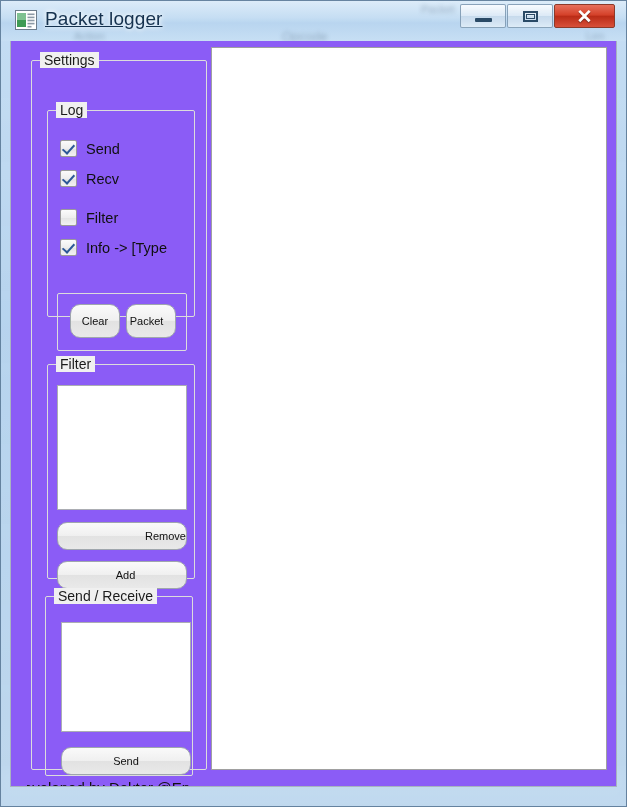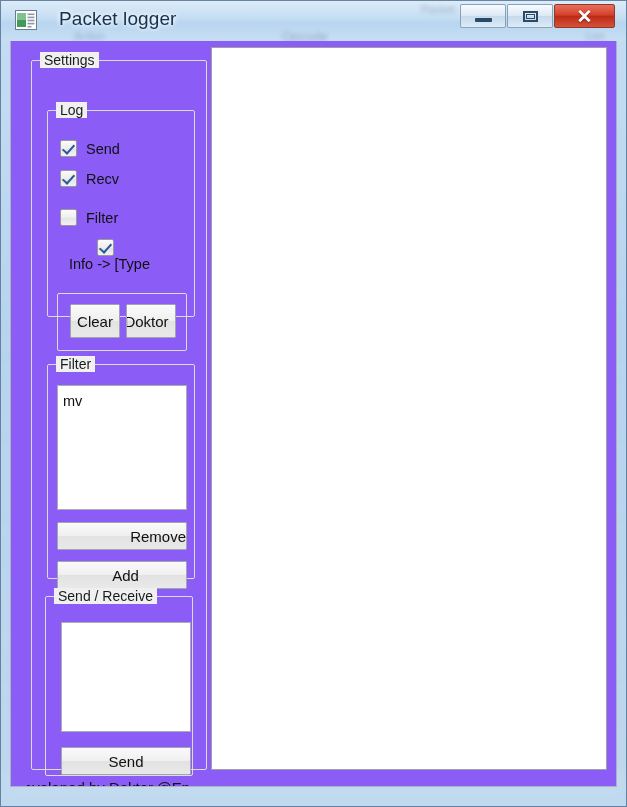--- a/index.html
+++ b/index.html
@@ -81,27 +81,28 @@
   }
   #title-icon {
     position: absolute;
     left: 14px;
     top: 9px;
     width: 22px;
     height: 20px;
   }
   #title-text {
     position: absolute;
-    left: 58px;
+    left: 44px;
     top: 7px;
     font-size: 19px;
     color: #15314e;
     letter-spacing: 0.1px;
     text-shadow: 0 0 4px rgba(255,255,255,0.95), 0 0 7px rgba(255,255,255,0.85);
     white-space: nowrap;
+    text-decoration: underline;
   }
 
   
   .winbtn {
     position: absolute;
     top: 3px;
     height: 24px;
     box-sizing: border-box;
     border: 1px solid rgba(120,148,174,0.85);
     border-radius: 2px;
@@ -227,26 +228,26 @@
     margin-left: 9px;
     font-size: 14.5px;
     color: #101010;
   }
 
   
   .btn {
     position: absolute;
     box-sizing: border-box;
     border: 1px solid #9fa6ad;
-    border-radius: 1px;
+    border-radius: 10px;
     background: linear-gradient(180deg, #fafafa 0%, #f0f0f0 48%, #e2e2e2 50%, #e9e9e9 100%);
     display: flex;
     align-items: center;
     justify-content: center;
-    font-size: 15px;
+    font-size: 11px;
     color: #101010;
     cursor: default;
     overflow: hidden;
     white-space: nowrap;
   }
   #btn-clear  { left: 12px; top: 10px; width: 50px; height: 34px; }
   #btn-bottom { left: 68px; top: 10px; width: 50px; height: 34px; }
   #btn-bottom .lbl { margin-left: -9px; }
   #btn-remove { left: 9px;  top: 157px; width: 130px; height: 28px; justify-content: flex-end; }
   #btn-add    { left: 9px;  top: 196px; width: 130px; height: 28px; padding-left: 7px; }
@@ -356,40 +357,39 @@
         <div class="cbrow" style="top:59px;text-align:center;">
           <span class="cbox checked"></span>
           <span class="cblabel">Recv</span>
         </div>
 
         <div class="cbrow" style="top:98px;">
           <span class="cbox"></span>
           <span class="cblabel">Filter</span>
         </div>
 
-        <div class="cbrow" style="top:128px;flex-direction:column;">
+        <div class="cbrow" style="top:128px;">
           <span class="cbox checked"></span>
           <span class="cblabel">Info -&gt; [Type</span>
         </div>
 
         <div class="groupbox" id="gb-buttons">
           <div class="btn" id="btn-clear">
             <span class="lbl">Clear</span>
           </div>
           <div class="btn" id="btn-bottom">
-            <span class="lbl">Doktor</span>
+            <span class="lbl">Packet</span>
           </div>
         </div>
       </div>
 
       <div class="groupbox" id="gb-filter">
         <span class="gb-label">Filter</span>
 
         <div class="fieldbox" id="list-filter">
-          <div class="listitem">mv</div>
         </div>
 
         <div class="btn" id="btn-remove">
           <span>Remove</span>
         </div>
         <div class="btn" id="btn-add">
           <span>Add</span>
         </div>
       </div>
 

